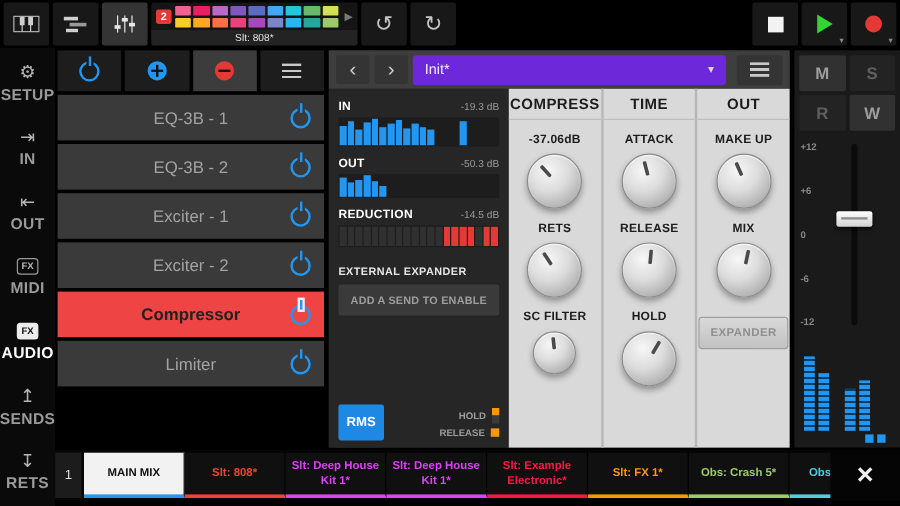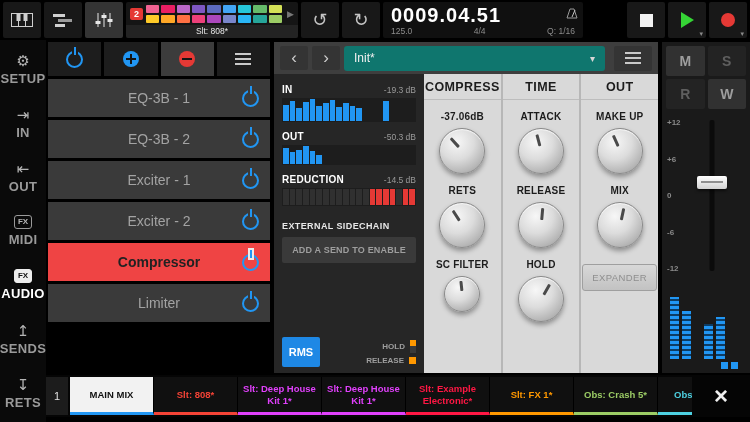--- a/index.html
+++ b/index.html
@@ -56,21 +56,21 @@
   .fx-item{height:38px;background:#3a3a3a;display:flex;align-items:center;position:relative;flex:0 0 auto;--pbg:#3a3a3a;}
   .fx-item-label{flex:1;text-align:center;color:#a3a3a3;font-size:14px;}
   .fx-item .power{position:absolute;right:11px;}
   .fx-item.selected{background:#ef4444;--pbg:#ececec;}
   .fx-item.selected .fx-item-label{color:#222;font-weight:bold;}
 
   
   .plugin{flex:1;margin:2px;display:flex;flex-direction:column;background:#262626;min-width:0;}
   .plugin-header{height:32px;background:#3e3e3e;display:flex;align-items:center;gap:4px;padding:3px 6px;box-sizing:border-box;}
   .nav-btn{width:28px;height:24px;display:flex;align-items:center;justify-content:center;color:#cfcfcf;font-size:17px;background:#343434;border-radius:2px;}
-  .preset-select{flex:1;height:25px;background:#0f766e;border-radius:3px;display:flex;align-items:center;padding:0 10px;color:#f0f0f0;font-size:12px;justify-content:space-between;}
+  .preset-select{flex:1;height:25px;background:#6d28d9;border-radius:3px;display:flex;align-items:center;padding:0 10px;color:#f0f0f0;font-size:12px;justify-content:space-between;}
   .preset-select .caret{margin-left:auto;color:#d6d6d6;font-size:10px;}
   .plugin-menu-btn{width:38px;height:25px;display:flex;align-items:center;justify-content:center;background:#343434;border-radius:2px;margin-left:5px;}
   .plugin-body{flex:1;display:flex;min-height:0;}
   .meters-col{width:150px;padding:8px 8px 6px;display:flex;flex-direction:column;background:#262626;box-sizing:border-box;}
   .meter-head{display:flex;justify-content:space-between;align-items:baseline;margin-top:2px;}
   .meter-label{color:#fff;font-size:10px;font-weight:bold;letter-spacing:.3px;}
   .meter-value{color:#9a9a9a;font-size:8.5px;}
   .meter-strip{height:22px;background:#1d1d1d;margin-top:3px;margin-bottom:7px;display:flex;align-items:flex-end;gap:1px;padding:1px;}
   .meter-strip.mid{height:18px;}
   .meter-strip.short{height:16px;}
@@ -91,21 +91,21 @@
   .kcol-title{font-size:12.5px;font-weight:bold;color:#1c1c1c;letter-spacing:.4px;width:100%;text-align:center;padding-bottom:5px;border-bottom:1px solid #bdbdbd;}
   .kgroup{margin-top:11px;display:flex;flex-direction:column;align-items:center;gap:6px;}
   .klabel{font-size:10px;font-weight:bold;color:#1c1c1c;letter-spacing:.2px;}
   .knob{width:44px;height:44px;border-radius:50%;position:relative;border:1px solid #8a8a8a;
     background:radial-gradient(circle at 38% 30%,#f7f7f7 0%,#dcdcdc 42%,#b8b8b8 72%,#909090 100%);
     box-shadow:0 3px 5px rgba(0,0,0,.35), inset 0 1px 1px rgba(255,255,255,.8);}
   .knob::after{content:"";position:absolute;left:50%;top:5px;width:2.5px;height:12px;background:#4a4a4a;border-radius:1px;
     transform:translateX(-50%) rotate(var(--rot,0deg));transform-origin:50% 17px;}
   .knob.small{width:34px;height:34px;}
   .knob.small::after{top:4px;height:10px;transform-origin:50% 13px;}
-  .expander-btn{margin-top:16px;background:linear-gradient(#d8d8d8,#c2c2c2);border:1px solid #9f9f9f;border-radius:3px;color:#8f8f8f;font-size:9.5px;font-weight:normal;padding:7px 9px;letter-spacing:.4px;}
+  .expander-btn{margin-top:16px;background:linear-gradient(#d8d8d8,#c2c2c2);border:1px solid #9f9f9f;border-radius:3px;color:#8f8f8f;font-size:9.5px;font-weight:bold;padding:7px 9px;letter-spacing:.4px;}
 
   
   .mixer{width:88px;background:#1a1a1a;margin:2px 0 2px 2px;display:flex;flex-direction:column;padding:4px;box-sizing:border-box;}
   .ms-row{display:flex;gap:3px;height:30px;margin-bottom:3px;flex:0 0 auto;}
   .ms-btn{flex:1;background:#313131;color:#9e9e9e;font-weight:bold;font-size:14px;display:flex;align-items:center;justify-content:center;border-radius:2px;}
   .ms-btn.dim{background:#232323;color:#5f5f5f;}
   .fader-zone{position:relative;flex:1;margin:4px 0 2px;}
   .fader-scale{position:absolute;left:1px;top:2px;bottom:2px;display:flex;flex-direction:column;justify-content:space-between;font-size:8px;color:#8a8a8a;font-weight:bold;}
   .fader-groove{position:absolute;left:58%;top:4px;bottom:4px;width:5px;transform:translateX(-50%);background:#0b0b0b;border-radius:2px;}
   .fader-handle{position:absolute;left:58%;transform:translateX(-50%);top:38%;width:30px;height:13px;background:linear-gradient(#ffffff,#d2d2d2);border-radius:2px;box-shadow:0 2px 3px rgba(0,0,0,.5);}
@@ -188,34 +188,20 @@
       <div class="pattern-label">Slt: 808*</div>
     </div>
 
     <div class="tb-btn">
         <span class="glyph">↺</span>
       </div>
     <div class="tb-btn">
         <span class="glyph">↻</span>
       </div>
 
-    <div class="time-box">
-      <div class="time-main">0009.04.51</div>
-      <div class="time-sub">
-        <span>125.0</span>
-        <span>4/4</span>
-        <span>Q: 1/16</span>
-      </div>
-      <span class="metro">
-        <svg width="12" height="11" viewBox="0 0 12 11">
-            <path d="M4 1 L8 1 L11 10 L1 10 Z" fill="none" stroke="#9a9a9a"></path>
-            <line x1="6" y1="9" x2="9" y2="2" stroke="#c4c4c4"></line>
-          </svg>
-      </span>
-    </div>
 
     <div class="spacer"></div>
 
     <div class="tb-btn">
         <span class="stop-icon"></span>
       </div>
     <div class="tb-btn">
       <span class="play-icon"></span>
       <span class="caret-dn">▾</span>
     </div>
@@ -396,21 +382,21 @@
                   <span class="seg" style="height: 100%; background: rgb(48, 48, 48);"></span>
                   <span class="seg" style="height: 100%; background: rgb(229, 57, 53);"></span>
                   <span class="seg" style="height: 100%; background: rgb(229, 57, 53);"></span>
                   <span class="seg" style="height: 100%; background: rgb(229, 57, 53);"></span>
                   <span class="seg" style="height: 100%; background: rgb(229, 57, 53);"></span>
                   <span class="seg" style="height: 100%; background: rgb(48, 48, 48);"></span>
                   <span class="seg" style="height: 100%; background: rgb(229, 57, 53);"></span>
                   <span class="seg" style="height: 100%; background: rgb(229, 57, 53);"></span>
                 </div>
 
-              <div class="sc-label">EXTERNAL SIDECHAIN</div>
+              <div class="sc-label">EXTERNAL EXPANDER</div>
               <div class="sc-btn">ADD A SEND TO ENABLE</div>
 
               <div class="detector-row">
                 <div class="rms-btn">RMS</div>
                 <div class="det-right">
                   <div class="det-line">
                       <span>HOLD</span>
                       <span class="det-meter"></span>
                     </div>
                   <div class="det-line">

